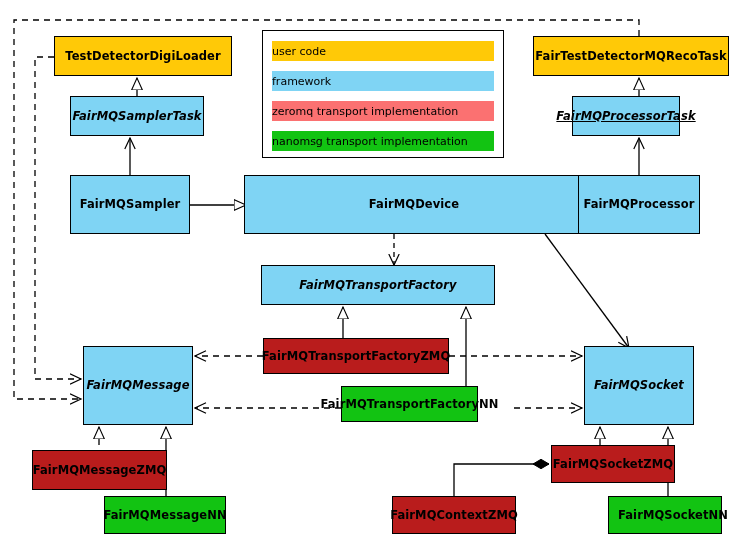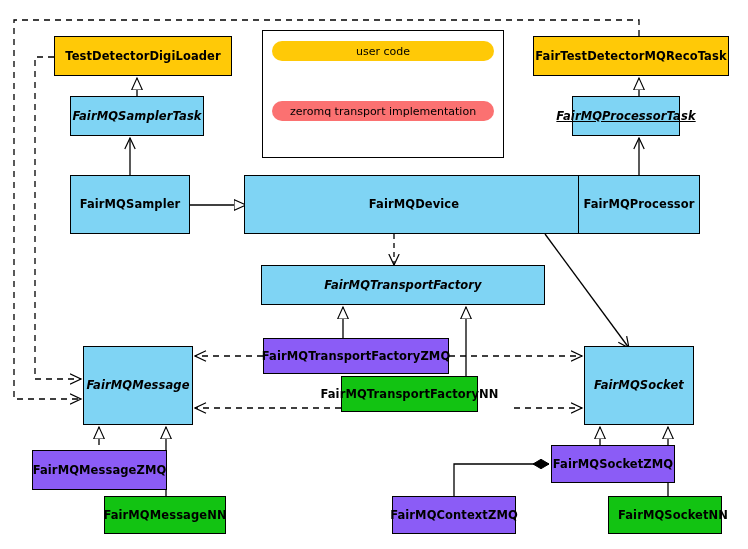--- a/index.html
+++ b/index.html
@@ -14,33 +14,33 @@
     font-size:11.5px;
     font-weight:bold;
     color:#000000;
     line-height:1.1;
     letter-spacing:0.1px;
     z-index:5;
   }
   .node.abstract{font-style:italic;}
   .usercode{background:#FFC907;}
   .framework{background:#7FD4F4;}
-  .zmq{background:#8b5cf6;}
+  .zmq{background:#b91c1c;}
   .nn{background:#12C312;}
   #legend{
     position:absolute;
     left:262px;top:30px;width:242px;height:128px;
     background:#ffffff;border:1px solid #000000;
     box-sizing:border-box;
     z-index:20;
   }
   .legend-row{
     position:absolute;left:9px;width:222px;height:20px;
-    display:flex;align-items:center;justify-content:center;
-    font-size:11px;font-weight:normal;color:#000;border-radius:10px;
+    display:flex;align-items:center;justify-content:flex-start;
+    font-size:11px;font-weight:normal;color:#000;
   }
   svg.links{position:absolute;left:0;top:0;width:748px;height:549px;z-index:1;overflow:visible;}
 </style>
 </head>
 <body>
 
 <div id="canvas">
 
   <svg class="links">
     <defs>
@@ -116,27 +116,27 @@
       </div>
       <div class="node framework" style="left: 70px; top: 175px; width: 120px; height: 59px;">
         <span>FairMQSampler</span>
       </div>
       <div class="node framework" style="left: 244px; top: 175px; width: 340px; height: 59px;">
         <span>FairMQDevice</span>
       </div>
       <div class="node framework" style="left: 578px; top: 175px; width: 122px; height: 59px;">
         <span>FairMQProcessor</span>
       </div>
-      <div class="node framework abstract" style="left: 261px; top: 265px; width: 284px; height: 40px; align-items: center;">
+      <div class="node framework abstract" style="left: 261px; top: 265px; width: 234px; height: 40px; align-items: center;">
         <span>FairMQTransportFactory</span>
       </div>
       <div class="node zmq" style="left: 263px; top: 338px; width: 186px; height: 36px;">
         <span>FairMQTransportFactoryZMQ</span>
       </div>
-      <div class="node nn" style="left: 341px; top: 376px; width: 137px; height: 36px;">
+      <div class="node nn" style="left: 341px; top: 386px; width: 137px; height: 36px;">
         <span>FairMQTransportFactoryNN</span>
       </div>
       <div class="node framework abstract" style="left: 83px; top: 346px; width: 110px; height: 79px;">
         <span>FairMQMessage</span>
       </div>
       <div class="node framework abstract" style="left: 584px; top: 346px; width: 110px; height: 79px;">
         <span>FairMQSocket</span>
       </div>
       <div class="node zmq" style="left: 32px; top: 450px; width: 135px; height: 40px;">
         <span>FairMQMessageZMQ</span>
@@ -152,18 +152,24 @@
       </div>
       <div class="node nn" style="left: 608px; top: 496px; width: 114px; height: 38px; padding-left: 16px;">
         <span>FairMQSocketNN</span>
       </div>
     </div>
 
   <div id="legend">
       <div class="legend-row" style="top: 10px; background: rgb(255, 201, 7);">
         <span>user code</span>
       </div>
+      <div class="legend-row" style="top: 40px; background: rgb(127, 212, 244);">
+        <span>framework</span>
+      </div>
       <div class="legend-row" style="top: 70px; background: rgb(251, 113, 113);">
         <span>zeromq transport implementation</span>
+      </div>
+      <div class="legend-row" style="top: 100px; background: rgb(18, 195, 18);">
+        <span>nanomsg transport implementation</span>
       </div>
     </div>
 
 </div>
 
 </body></html>

